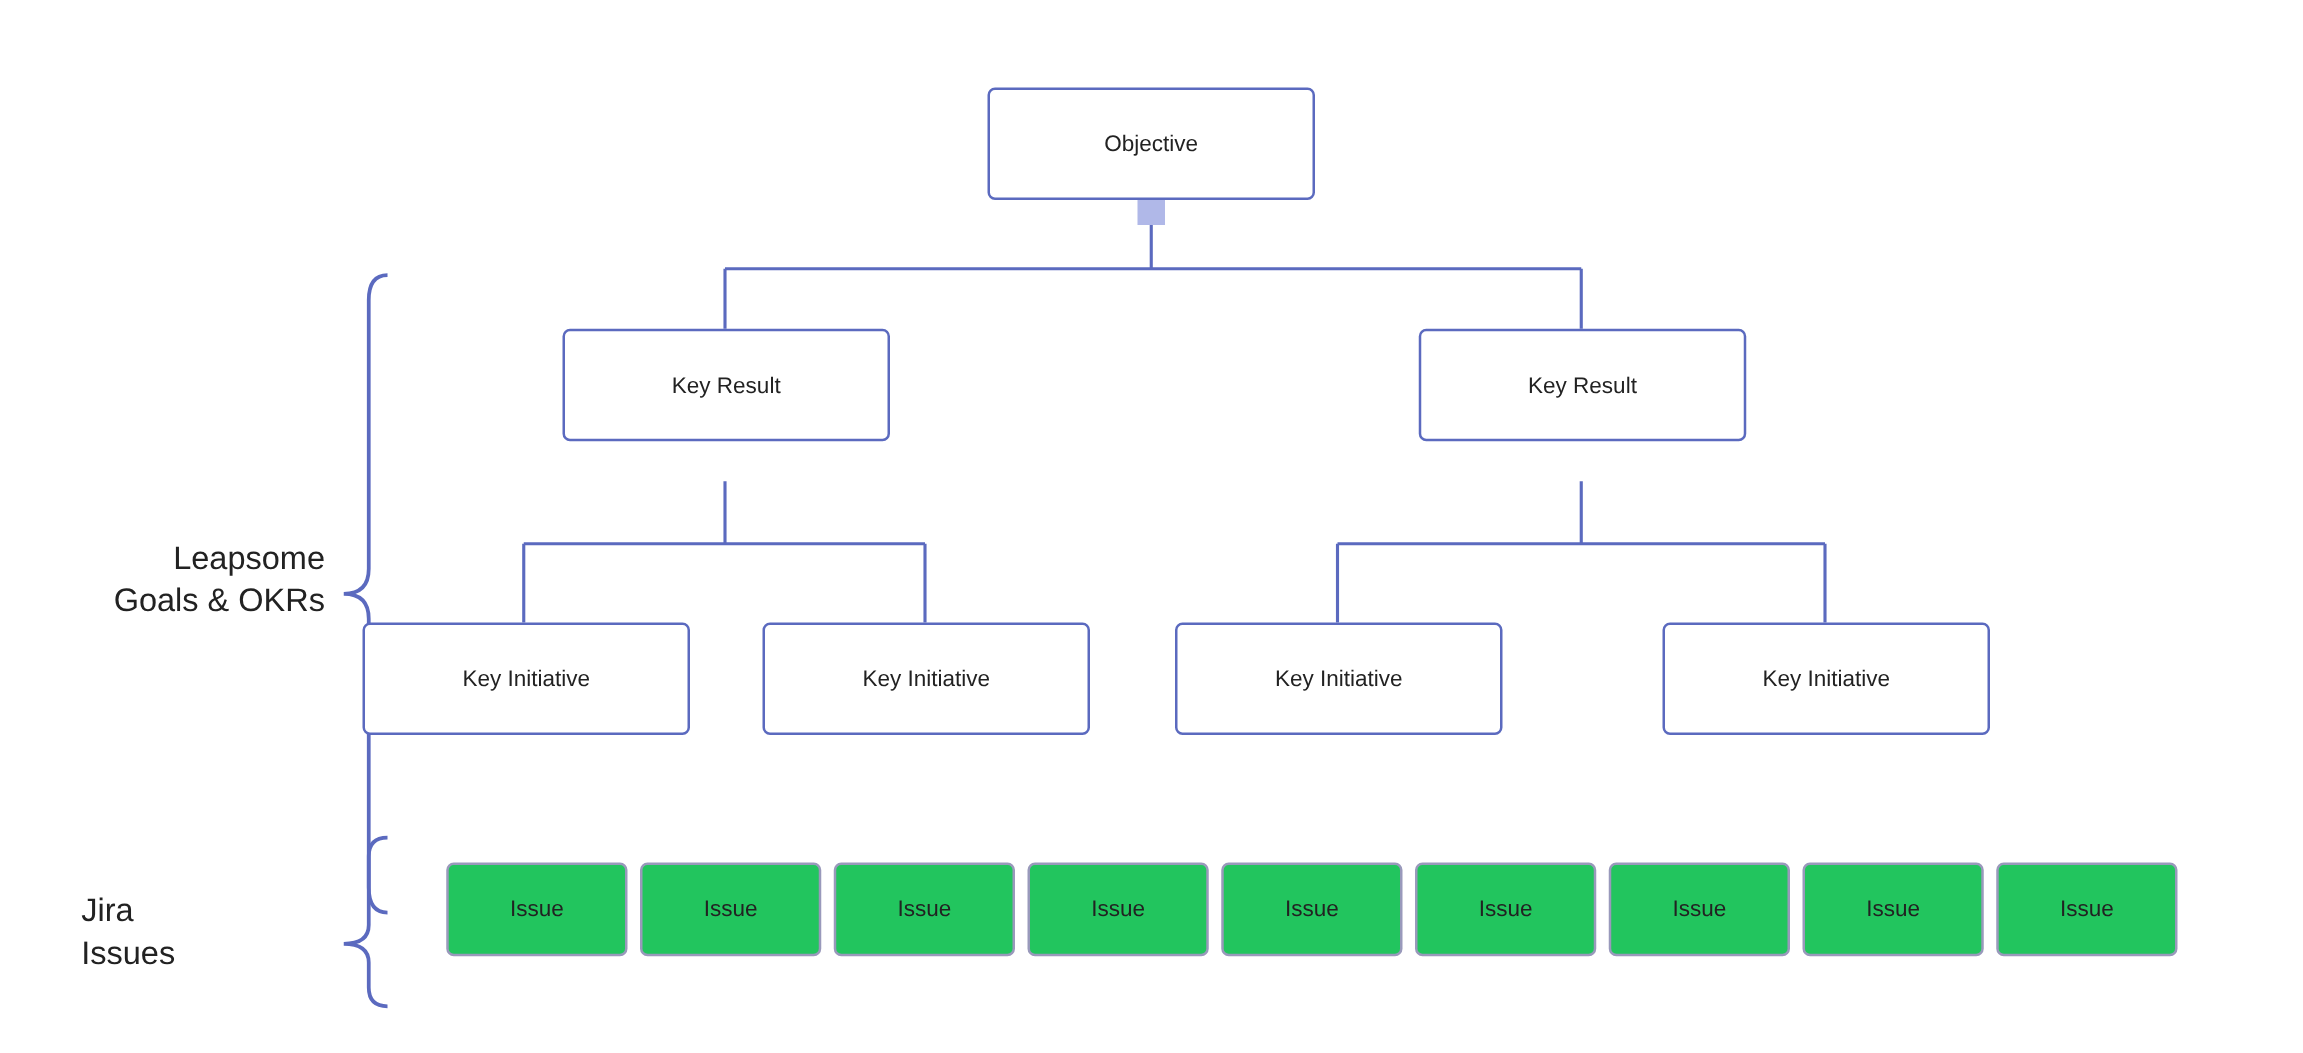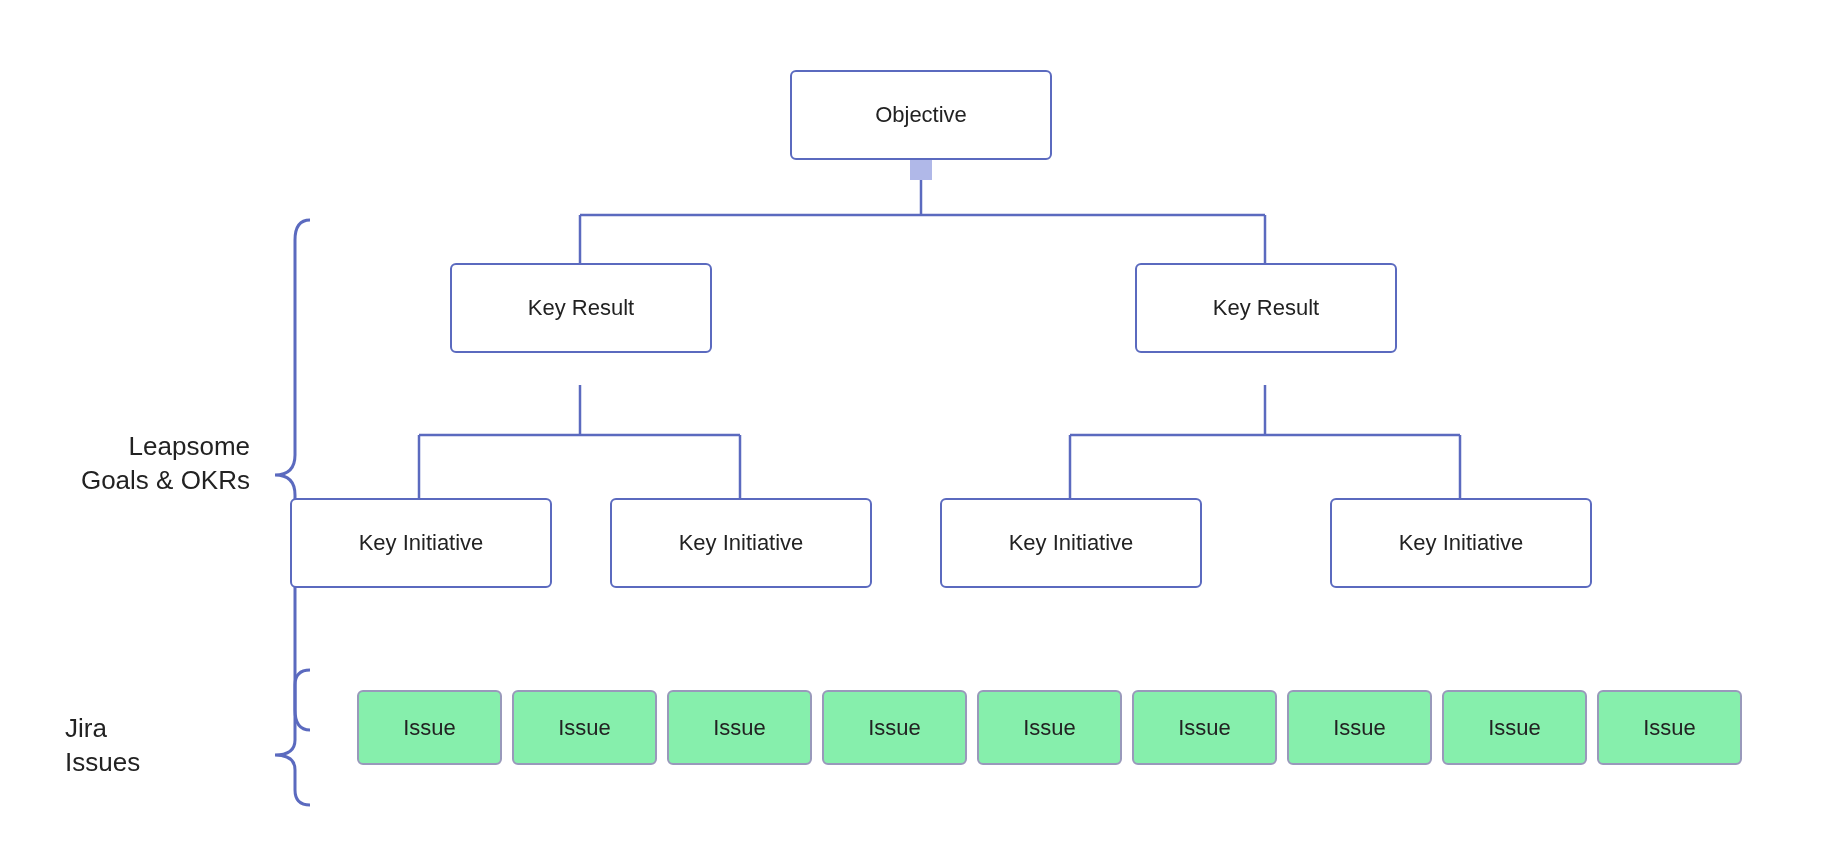--- a/index.html
+++ b/index.html
@@ -20,27 +20,27 @@
     }
 
     
     .box {
       position: absolute;
       border: 2px solid #5b6abf;
       border-radius: 6px;
       display: flex;
       align-items: center;
       justify-content: center;
-      font-size: 22px;
+      font-size: 18px;
       color: #222;
       background: #fff;
     }
 
     .box-gray {
-      background: #86efac;
+      background: #22c55e;
       border: 2px solid #9999bb;
     }
 
     
     .svg-overlay {
       position: absolute;
       top: 0; left: 0;
       width: 1842px;
       height: 842px;
       pointer-events: none;
@@ -158,21 +158,21 @@
   <div class="box box-gray" style="left:1287px; top:690px; width:145px; height:75px;">
     <span>Issue</span>
   </div>
   <div class="box box-gray" style="left:1442px; top:690px; width:145px; height:75px;">
     <span>Issue</span>
   </div>
   <div class="box box-gray" style="left:1597px; top:690px; width:145px; height:75px;">
     <span>Issue</span>
   </div>
 
-  <div class="side-label" style="left:20px; top:430px; width:230px; text-align:right;">
+  <div class="side-label" style="left:30px; top:430px; width:230px; text-align:right;">
     <span>Leapsome<br>Goals &amp; OKRs</span>
   </div>
 
   <div class="side-label" style="left:65px; top:712px; width:200px; text-align:left;">
     <span>Jira<br>Issues</span>
   </div>
 
 </div>
 
 </body></html>

